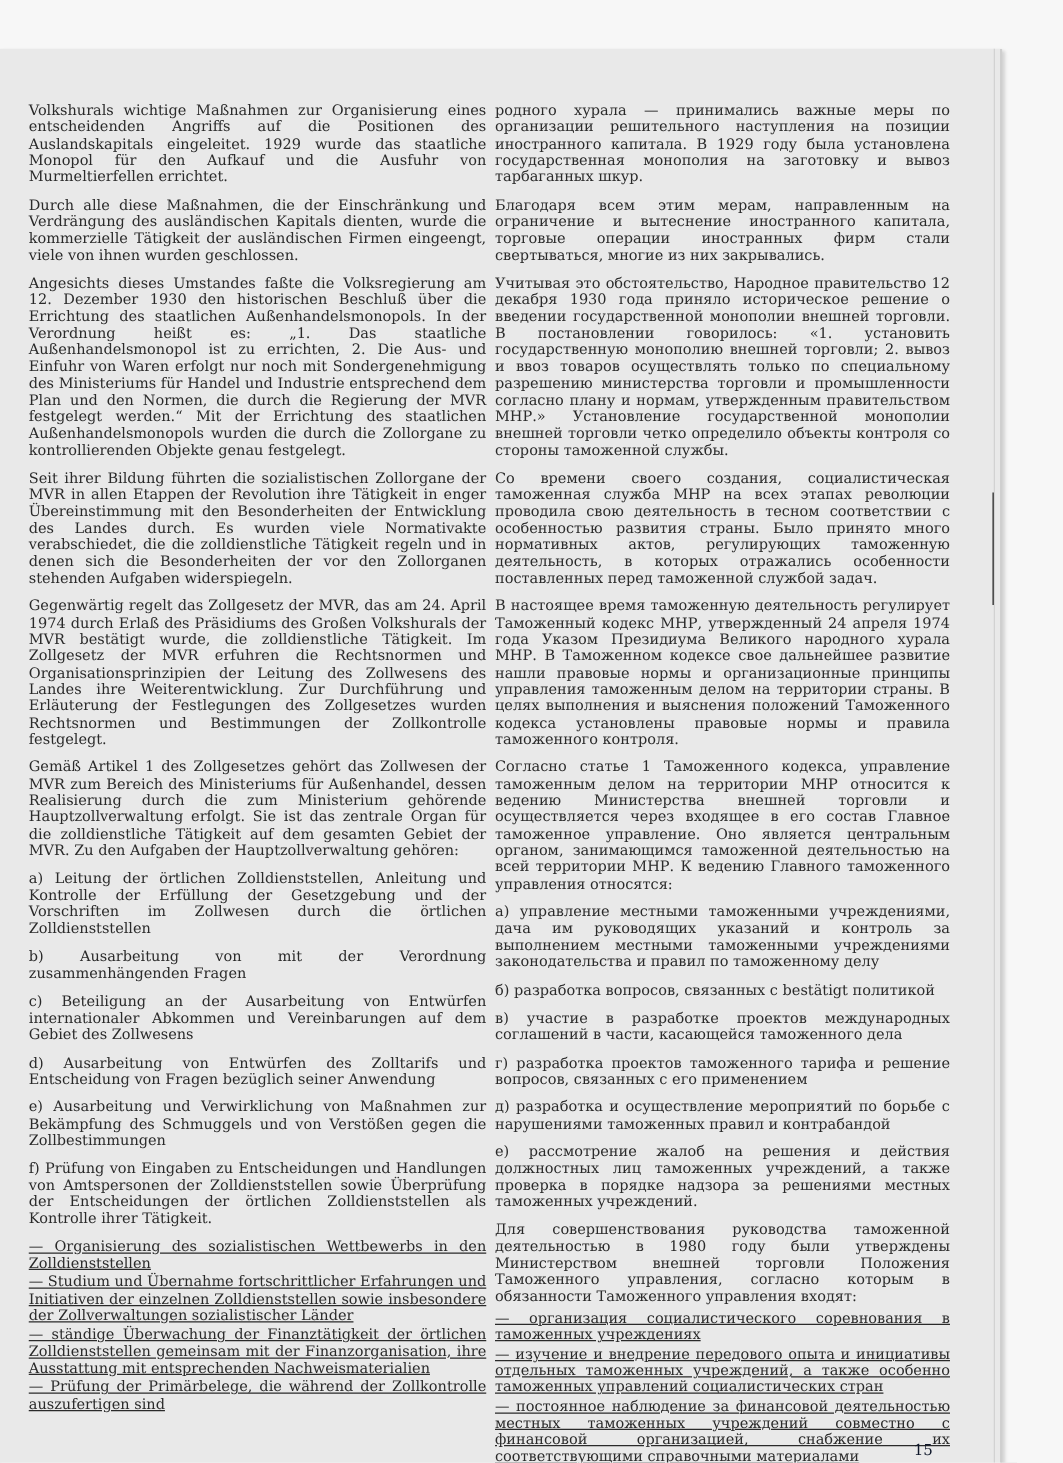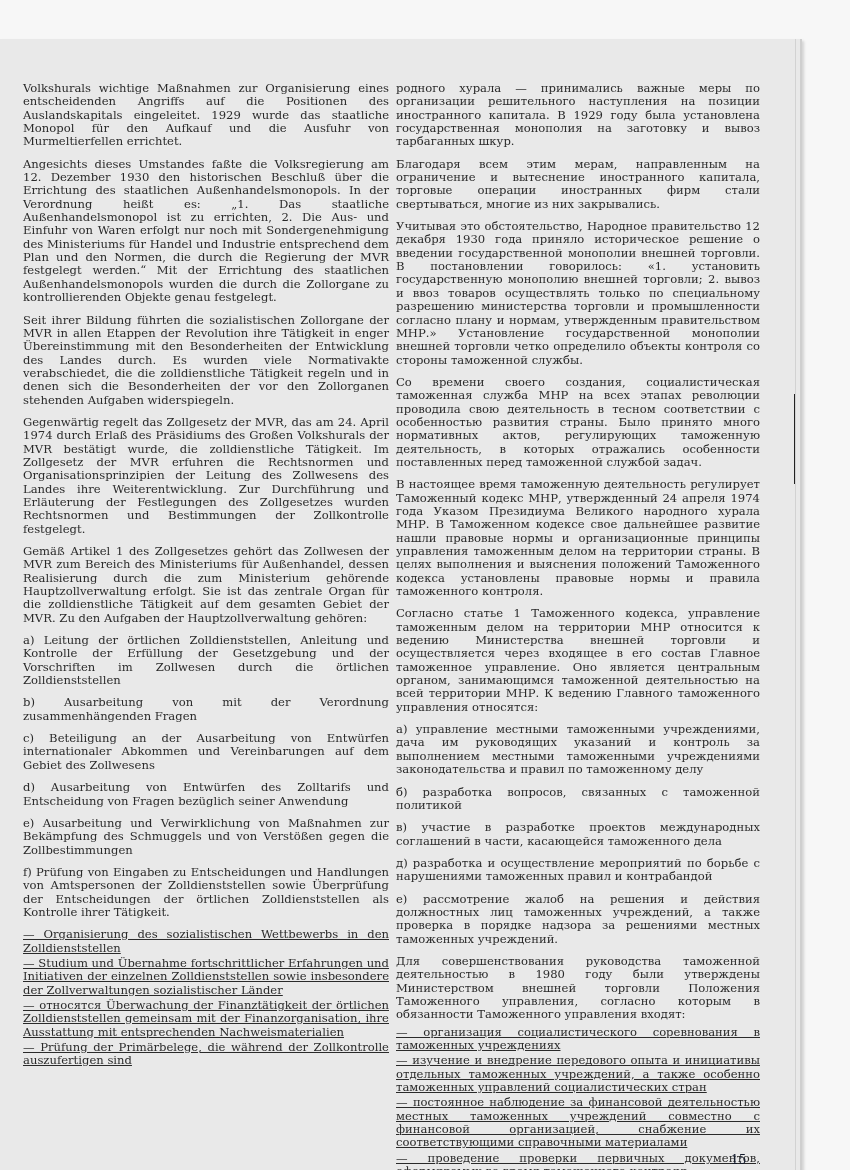--- a/index.html
+++ b/index.html
@@ -44,46 +44,48 @@
     width: 2px; height: 90px; background: #222;
   }
 </style>
 </head>
 <body>
 
 <div class="page">
 
   <div class="col col-left">
     <p class="para">Volkshurals wichtige Maßnahmen zur Organisierung eines entscheidenden Angriffs auf die Positionen des Auslandskapitals eingeleitet. 1929 wurde das staatliche Monopol für den Aufkauf und die Ausfuhr von Murmeltierfellen errichtet.</p>
+    <p class="para">Durch alle diese Maßnahmen, die der Einschränkung und Verdrängung des ausländischen Kapitals dienten, wurde die kommerzielle Tätigkeit der ausländischen Firmen eingeengt, viele von ihnen wurden geschlossen.</p>
     <p class="para">Angesichts dieses Umstandes faßte die Volksregierung am 12. Dezember 1930 den historischen Beschluß über die Errichtung des staatlichen Außenhandelsmonopols. In der Verordnung heißt es: „1. Das staatliche Außenhandelsmonopol ist zu errichten, 2. Die Aus- und Einfuhr von Waren erfolgt nur noch mit Sondergenehmigung des Ministeriums für Handel und Industrie entsprechend dem Plan und den Normen, die durch die Regierung der MVR festgelegt werden.“ Mit der Errichtung des staatlichen Außenhandelsmonopols wurden die durch die Zollorgane zu kontrollierenden Objekte genau festgelegt.</p>
     <p class="para">Seit ihrer Bildung führten die sozialistischen Zollorgane der MVR in allen Etappen der Revolution ihre Tätigkeit in enger Übereinstimmung mit den Besonderheiten der Entwicklung des Landes durch. Es wurden viele Normativakte verabschiedet, die die zolldienstliche Tätigkeit regeln und in denen sich die Besonderheiten der vor den Zollorganen stehenden Aufgaben widerspiegeln.</p>
     <p class="para">Gegenwärtig regelt das Zollgesetz der MVR, das am 24. April 1974 durch Erlaß des Präsidiums des Großen Volkshurals der MVR bestätigt wurde, die zolldienstliche Tätigkeit. Im Zollgesetz der MVR erfuhren die Rechtsnormen und Organisationsprinzipien der Leitung des Zollwesens des Landes ihre Weiterentwicklung. Zur Durchführung und Erläuterung der Festlegungen des Zollgesetzes wurden Rechtsnormen und Bestimmungen der Zollkontrolle festgelegt.</p>
     <p class="para">Gemäß Artikel 1 des Zollgesetzes gehört das Zollwesen der MVR zum Bereich des Ministeriums für Außenhandel, dessen Realisierung durch die zum Ministerium gehörende Hauptzollverwaltung erfolgt. Sie ist das zentrale Organ für die zolldienstliche Tätigkeit auf dem gesamten Gebiet der MVR. Zu den Aufgaben der Hauptzollverwaltung gehören:</p>
     <p class="para">a) Leitung der örtlichen Zolldienststellen, Anleitung und Kontrolle der Erfüllung der Gesetzgebung und der Vorschriften im Zollwesen durch die örtlichen Zolldienststellen</p>
     <p class="para">b) Ausarbeitung von mit der Verordnung zusammenhängenden Fragen</p>
     <p class="para">c) Beteiligung an der Ausarbeitung von Entwürfen internationaler Abkommen und Vereinbarungen auf dem Gebiet des Zollwesens</p>
     <p class="para">d) Ausarbeitung von Entwürfen des Zolltarifs und Entscheidung von Fragen bezüglich seiner Anwendung</p>
     <p class="para">e) Ausarbeitung und Verwirklichung von Maßnahmen zur Bekämpfung des Schmuggels und von Verstößen gegen die Zollbestimmungen</p>
     <p class="para">f) Prüfung von Eingaben zu Entscheidungen und Handlungen von Amtspersonen der Zolldienststellen sowie Überprüfung der Entscheidungen der örtlichen Zolldienststellen als Kontrolle ihrer Tätigkeit.</p>
     <p class="dash-item">— Organisierung des sozialistischen Wettbewerbs in den Zolldienststellen</p>
     <p class="dash-item">— Studium und Übernahme fortschrittlicher Erfahrungen und Initiativen der einzelnen Zolldienststellen sowie insbesondere der Zollverwaltungen sozialistischer Länder</p>
-    <p class="dash-item">— относятся Überwachung der Finanztätigkeit der örtlichen Zolldienststellen gemeinsam mit der Finanzorganisation, ihre Ausstattung mit entsprechenden Nachweismaterialien</p>
+    <p class="dash-item">— ständige Überwachung der Finanztätigkeit der örtlichen Zolldienststellen gemeinsam mit der Finanzorganisation, ihre Ausstattung mit entsprechenden Nachweismaterialien</p>
     <p class="dash-item">— Prüfung der Primärbelege, die während der Zollkontrolle auszufertigen sind</p>
   </div>
 
   <div class="col col-right">
     <p class="para">родного хурала — принимались важные меры по организации решительного наступления на позиции иностранного капитала. В 1929 году была установлена государственная монополия на заготовку и вывоз тарбаганных шкур.</p>
     <p class="para">Благодаря всем этим мерам, направленным на ограничение и вытеснение иностранного капитала, торговые операции иностранных фирм стали свертываться, многие из них закрывались.</p>
     <p class="para">Учитывая это обстоятельство, Народное правительство 12 декабря 1930 года приняло историческое решение о введении государственной монополии внешней торговли. В постановлении говорилось: «1. установить государственную монополию внешней торговли; 2. вывоз и ввоз товаров осуществлять только по специальному разрешению министерства торговли и промышленности согласно плану и нормам, утвержденным правительством МНР.» Установление государственной монополии внешней торговли четко определило объекты контроля со стороны таможенной службы.</p>
     <p class="para">Со времени своего создания, социалистическая таможенная служба МНР на всех этапах революции проводила свою деятельность в тесном соответствии с особенностью развития страны. Было принято много нормативных актов, регулирующих таможенную деятельность, в которых отражались особенности поставленных перед таможенной службой задач.</p>
     <p class="para">В настоящее время таможенную деятельность регулирует Таможенный кодекс МНР, утвержденный 24 апреля 1974 года Указом Президиума Великого народного хурала МНР. В Таможенном кодексе свое дальнейшее развитие нашли правовые нормы и организационные принципы управления таможенным делом на территории страны. В целях выполнения и выяснения положений Таможенного кодекса установлены правовые нормы и правила таможенного контроля.</p>
     <p class="para">Согласно статье 1 Таможенного кодекса, управление таможенным делом на территории МНР относится к ведению Министерства внешней торговли и осуществляется через входящее в его состав Главное таможенное управление. Оно является центральным органом, занимающимся таможенной деятельностью на всей территории МНР. К ведению Главного таможенного управления относятся:</p>
     <p class="para">а) управление местными таможенными учреждениями, дача им руководящих указаний и контроль за выполнением местными таможенными учреждениями законодательства и правил по таможенному делу</p>
-    <p class="para">б) разработка вопросов, связанных с таможенной политикой</p>
+    <p class="para">б) разработка вопросов, связанных с bestätigt политикой</p>
     <p class="para">в) участие в разработке проектов международных соглашений в части, касающейся таможенного дела</p>
+    <p class="para">г) разработка проектов таможенного тарифа и решение вопросов, связанных с его применением</p>
     <p class="para">д) разработка и осуществление мероприятий по борьбе с нарушениями таможенных правил и контрабандой</p>
     <p class="para">е) рассмотрение жалоб на решения и действия должностных лиц таможенных учреждений, а также проверка в порядке надзора за решениями местных таможенных учреждений.</p>
     <p class="para tight">Для совершенствования руководства таможенной деятельностью в 1980 году были утверждены Министерством внешней торговли Положения Таможенного управления, согласно которым в обязанности Таможенного управления входят:</p>
     <p class="dash-item">— организация социалистического соревнования в таможенных учреждениях</p>
     <p class="dash-item">— изучение и внедрение передового опыта и инициативы отдельных таможенных учреждений, а также особенно таможенных управлений социалистических стран</p>
     <p class="dash-item">— постоянное наблюдение за финансовой деятельностью местных таможенных учреждений совместно с финансовой организацией, снабжение их соответствующими справочными материалами</p>
     <p class="dash-item">— проведение проверки первичных документов, оформляемых во время таможенного контроля</p>
   </div>
 
   <div class="page-number">15</div>

